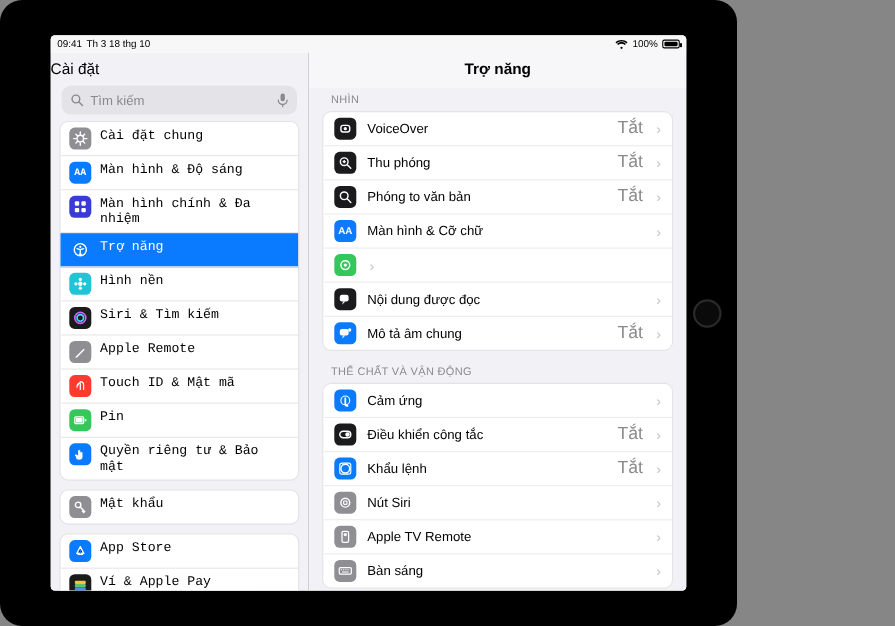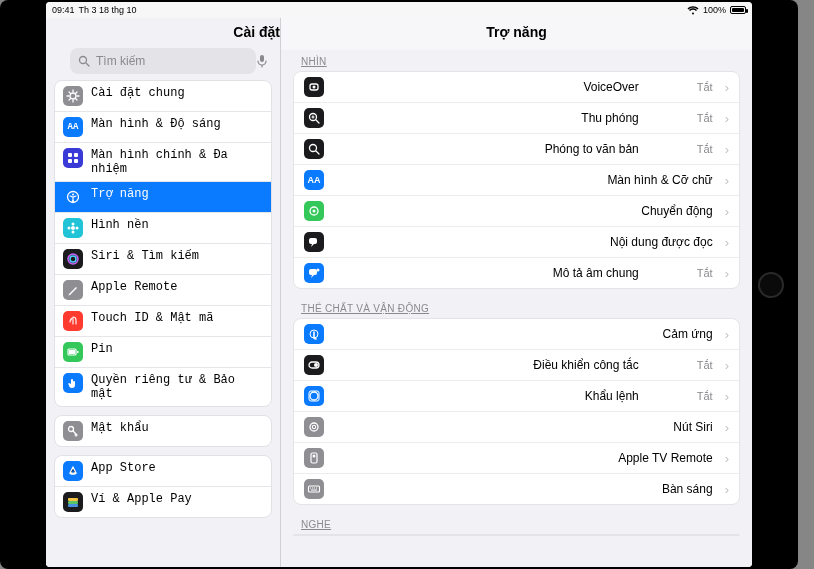--- a/index.html
+++ b/index.html
@@ -1,18 +1,18 @@
 <!DOCTYPE html>
 <html><head>
 <meta charset="utf-8">
 <style>
   * { box-sizing: border-box; margin: 0; padding: 0; }
   html, body { width: 814px; height: 569px; font-family: -apple-system, "Helvetica Neue", Arial, sans-serif; background: #868686; }
   .device {
-    width: 798px; height: 569px; background: #000; border-radius: 8px; padding: 2px 46px;
+    width: 670px; height: 569px; background: #000; border-radius: 20px; padding: 32px 46px;
     display: flex; position: relative;
   }
   .home-btn {
     position: absolute; right: 14px; top: 50%; transform: translateY(-50%);
     width: 26px; height: 26px; border-radius: 50%; border: 2px solid #2a2a2a; background: #0a0a0a;
   }
   .screen {
     flex: 1; background: #fff; border-radius: 4px; overflow: hidden; display: flex; flex-direction: column;
   }
   .statusbar {
@@ -22,23 +22,23 @@
   .statusbar .left, .statusbar .right { display: flex; align-items: center; gap: 4px; }
   .battery { width: 16px; height: 8px; border: 1px solid #000; border-radius: 2px; position: relative; }
   .battery::after { content: ""; position: absolute; right: -3px; top: 2px; width: 2px; height: 4px; background: #000; border-radius: 1px; }
   .battery .fill { position: absolute; inset: 1px; background: #000; border-radius: 1px; }
   .wifi { font-size: 10px; }
 
   .content { flex: 1; display: flex; overflow: hidden; }
 
   
   .sidebar { width: 235px; background: #f2f2f6; border-right: 1px solid #d0d0d4; display: flex; flex-direction: column; }
-  .sidebar-title { text-align: right; font-size: 14px; font-weight: 700; padding: 6px 0 6px; }
+  .sidebar-title { text-align: left; font-size: 14px; font-weight: 400; padding: 6px 0 6px; }
   .search {
-    margin: 2px 24px 6px; height: 26px; background: #e3e3e8; border-radius: 8px;
+    margin: 2px 10px 6px; height: 26px; background: #e3e3e8; border-radius: 8px;
     display: flex; align-items: center; padding: 0 8px; gap: 6px; color: #8a8a8e; justify-content: space-between;
   }
   .search input {
     flex: 1; border: none; background: transparent; outline: none; font-size: 12px; color: #333;
   }
   .search input::placeholder { color: #8a8a8e; }
   .mic-icon { width: 10px; }
 
   .side-scroll { flex: 1; overflow: hidden; }
   .side-group { background: #fff; margin: 8px 8px; border-radius: 8px; border: 1px solid #e2e2e6; }
@@ -51,30 +51,30 @@
   .side-row.selected { background: #0a7aff; color: #fff; }
   .s-icon {
     width: 20px; height: 20px; border-radius: 5px; display: flex; align-items: center; justify-content: center;
     color: #fff; font-size: 11px; flex-shrink: 0;
   }
 
   
   .detail { flex: 1; background: #f2f2f6; display: flex; flex-direction: column; overflow: hidden; }
   .detail-title { text-align: center; font-size: 14px; font-weight: 600; padding: 6px 0 10px; background: #f7f7f9; }
   .detail-scroll { flex: 1; overflow-y: auto; padding: 0 12px 10px; }
-  .sec-header { font-size: 10px; color: #8a8a8e; text-transform: uppercase; padding: 14px 8px 4px; letter-spacing: .3px; text-decoration: underline; }
+  .sec-header { font-size: 10px; color: #8a8a8e; text-transform: uppercase; padding: 14px 8px 4px; letter-spacing: .3px; }
   .sec-header.first { padding-top: 6px; }
   .d-group { background: #fff; border-radius: 8px; border: 1px solid #e4e4e8; }
   .d-row {
     display: flex; align-items: center; gap: 10px; padding: 5px 10px;
-    border-bottom: 1px solid #ececef; font-size: 12px; color: #000; text-align: right;
+    border-bottom: 1px solid #ececef; font-size: 12px; color: #000;
   }
   .d-row:last-child { border-bottom: none; }
   .d-label { flex: 1; }
-  .d-status { color: #8a8a8e; font-size: 11px; margin-left: 48px; }
+  .d-status { color: #8a8a8e; font-size: 16px; margin-left: 48px; }
   .chev { color: #c4c4c8; font-size: 13px; padding-left: 2px; }
   .d-icon {
     width: 20px; height: 20px; border-radius: 5px; display: flex; align-items: center; justify-content: center;
     color: #fff; font-size: 11px; flex-shrink: 0;
   }
 
   
   .detail-scroll::-webkit-scrollbar { width: 0; }
 
   svg { display: block; }
@@ -297,21 +297,20 @@
                 <span class="d-label">Màn hình &amp; Cỡ chữ</span>
                 <span class="chev">›</span>
               </div>
               <div class="d-row">
                 <div class="d-icon" style="background: rgb(52, 199, 89);">
                   <svg width="14" height="14" viewBox="0 0 14 14">
                     <circle cx="7" cy="7" r="4" fill="none" stroke="#fff" stroke-width="1.3"></circle>
                     <circle cx="7" cy="7" r="1.5" fill="#fff"></circle>
                   </svg>
                 </div>
-                <span class="d-label">Chuyển động</span>
                 <span class="chev">›</span>
               </div>
               <div class="d-row">
                 <div class="d-icon" style="background: rgb(27, 27, 29);">
                   <svg width="14" height="14" viewBox="0 0 14 14">
                     <rect x="2" y="3" width="8" height="6" rx="2" fill="#fff"></rect>
                     <path d="M5 9l-1 3 3-3" fill="#fff"></path>
                   </svg>
                 </div>
                 <span class="d-label">Nội dung được đọc</span>

